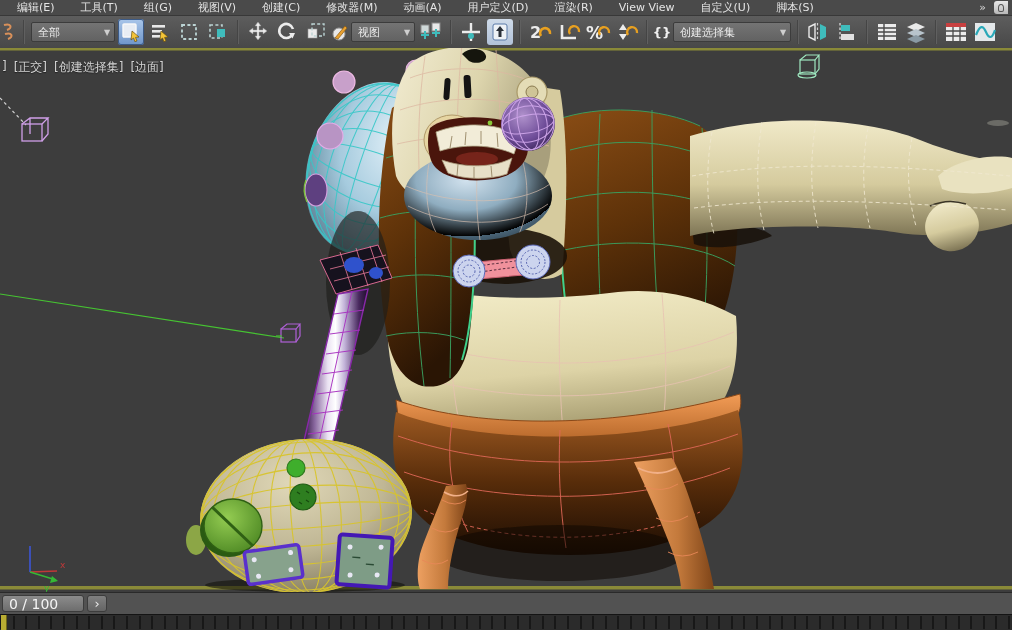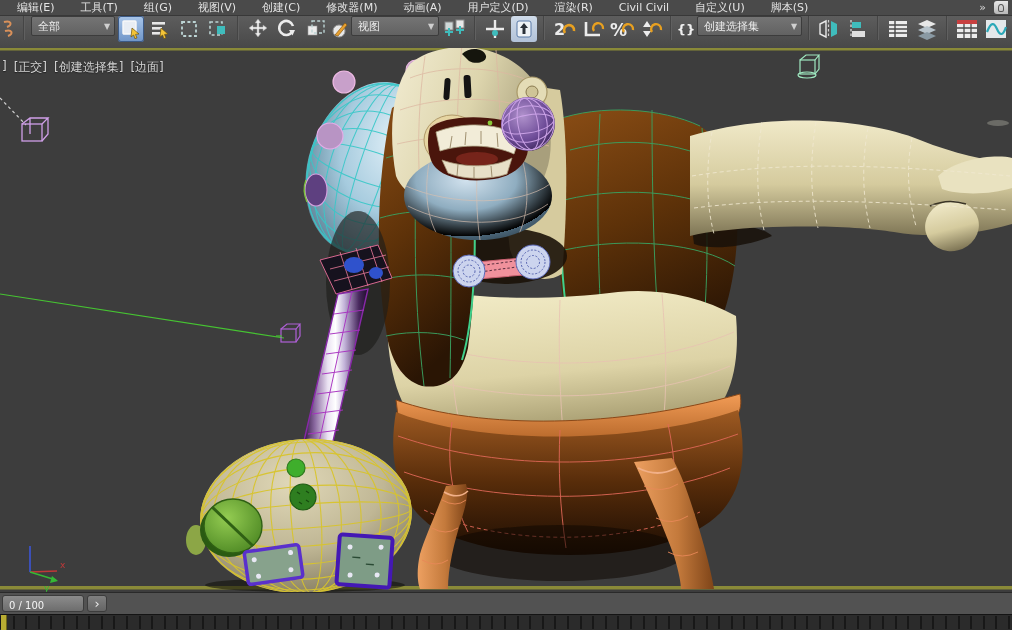--- a/index.html
+++ b/index.html
@@ -12,42 +12,42 @@
     display:flex;align-items:center;font-size:11px;color:#e4e4e4;padding:0 4px;flex:0 0 16px}
   .menu-item{padding:0 13px;white-space:nowrap;cursor:default;line-height:15px}
   .menu-right{margin-left:auto;display:flex;align-items:center;gap:6px}
   .overflow{color:#d8d8d8;font-size:11px;padding:0 2px}
   .corner-ic{width:14px;height:13px;border-radius:3px 0 0 3px;background:linear-gradient(#e8e8e8,#b8b8b8);
     display:flex;align-items:center;justify-content:center}
   .corner-ic i{width:6px;height:8px;border:1px solid #555;border-radius:50% 50% 2px 2px;display:block}
 
   
   .toolbar{height:32px;flex:0 0 32px;background:linear-gradient(#5d5d5d,#484848);
-    display:flex;padding:0 1px;gap:3px;overflow:hidden}
+    display:flex;align-items:center;padding:0 1px;gap:3px;overflow:hidden}
   .tbtn{width:26px;height:26px;flex:0 0 auto;display:flex;align-items:center;justify-content:center;border-radius:3px}
   .tbtn.narrow{width:16px}
   .tbtn.active{background:linear-gradient(#a9c6ea,#6f95c8);box-shadow:inset 0 0 0 1px #3c5a86}
   .tbtn.pressed{background:linear-gradient(#d0dcea,#b2c2d8);box-shadow:inset 0 1px 2px #59old,inset 0 0 0 1px #6a88ac}
   .sep{width:2px;height:24px;flex:0 0 2px;background:linear-gradient(90deg,#373737,#6e6e6e);margin:0 3px}
   .dropdown{height:20px;background:linear-gradient(#747474,#626262);border:1px solid #3c3c3c;
     display:flex;align-items:center;font-size:11px;color:#ececec;padding-left:6px;border-radius:2px;flex:0 0 auto}
   .dd-arrow{width:14px;height:100%;display:flex;align-items:center;justify-content:center;color:#cfcfcf;font-size:8px;margin-left:auto}
   .glyph{font-size:13px;color:#f0f0f0;font-weight:bold;line-height:1}
 
   
   .viewport{position:relative;height:544px;flex:0 0 544px;background:#3d3d3d}
   .viewport svg{display:block}
   .vp-label{position:absolute;top:11px;left:2px;font-size:12px;color:#d4d4d4;display:flex;gap:7px;text-shadow:0 1px 1px #222}
   .vp-label span{cursor:default}
 
   
   .timeslider{height:22px;flex:0 0 22px;background:#525252;border-top:1px solid #2a2a2a;
     display:flex;align-items:center;padding:0 2px}
   .ts-handle{width:82px;height:17px;background:linear-gradient(#8c8c8c,#6d6d6d);border:1px solid #3c3c3c;
-    border-radius:3px;color:#f4f4f4;font-size:10px;display:flex;align-items:flex-end;padding-left:6px}
+    border-radius:3px;color:#f4f4f4;font-size:14px;display:flex;align-items:flex-start;padding-left:6px}
   .ts-next{width:20px;height:17px;margin-left:3px;background:linear-gradient(#808080,#646464);border:1px solid #3c3c3c;
     border-radius:3px;color:#eaeaea;font-size:13px;line-height:1;display:flex;align-items:center;justify-content:center}
   .ts-track{flex:1;height:22px}
 
   
   .trackbar{height:16px;flex:0 0 16px;background:#2b2b2b;border-top:1px solid #141414;position:relative}
   .tb-ticks{position:absolute;inset:1px 0 1px 0;
     background:repeating-linear-gradient(90deg,#181818 0 2px,transparent 2px 12.6px)}
   .tb-marker{position:absolute;left:1px;top:0;width:6px;height:100%;background:#b9ad33;border-right:1px solid #6e6618}
 </style>
@@ -59,21 +59,21 @@
   <div class="menubar">
     <span class="menu-item">编辑(E)</span>
     <span class="menu-item">工具(T)</span>
     <span class="menu-item">组(G)</span>
     <span class="menu-item">视图(V)</span>
     <span class="menu-item">创建(C)</span>
     <span class="menu-item">修改器(M)</span>
     <span class="menu-item">动画(A)</span>
     <span class="menu-item">用户定义(D)</span>
     <span class="menu-item">渲染(R)</span>
-    <span class="menu-item">Civil Civil</span>
+    <span class="menu-item">View View</span>
     <span class="menu-item">自定义(U)</span>
     <span class="menu-item">脚本(S)</span>
     <span class="menu-right">
       <span class="overflow">»</span>
       <span class="corner-ic">
           <i></i>
         </span>
     </span>
   </div>
 
@@ -130,21 +130,21 @@
         <rect x="3" y="8" width="9" height="9" fill="#ececec" stroke="#9a9a9a" stroke-width=".6"></rect>
         <rect x="7" y="3" width="12" height="12" fill="none" stroke="#bcd4d4" stroke-width="1.4" stroke-dasharray="3 2.2"></rect>
       </svg>
     </span>
     <span class="tbtn narrow">
       <svg width="16" height="20">
         <circle cx="7" cy="12" r="6" fill="#e8e8e8" stroke="#9a9a9a"></circle>
         <path d="M3 16 L13 4 L15 6 L6 17 Z" fill="#e8a030" stroke="#8a5a10" stroke-width=".7"></path>
       </svg>
     </span>
-    <span class="dropdown" style="width:88px">
+    <span class="dropdown" style="width:64px">
       <span>视图</span>
       <span class="dd-arrow">▼</span>
     </span>
     <span class="tbtn">
       <svg width="24" height="22">
         <rect x="2" y="4" width="8" height="8" fill="#cfd8d8" stroke="#8a8a8a"></rect>
           <path d="M6 10 L6 18 M2 14 L10 14" stroke="#3fbcbc" stroke-width="2"></path>
         <rect x="13" y="2" width="8" height="8" fill="#e8e8e8" stroke="#8a8a8a"></rect>
           <path d="M17 8 L17 16 M13 12 L21 12" stroke="#3fbcbc" stroke-width="2"></path>
       </svg>
@@ -184,21 +184,21 @@
     <span class="tbtn">
       <svg width="24" height="24">
         <path d="M4 10 L8 4 L12 10 Z M4 14 L12 14 L8 20 Z" fill="#ececec"></path>
         <path d="M13 15 A5 5 0 1 1 22 13" fill="none" stroke="#e8a020" stroke-width="2.4"></path>
       </svg>
     </span>
     <span class="sep"></span>
     <span class="tbtn narrow">
       <span class="glyph">{}</span>
     </span>
-    <span class="dropdown" style="width:105px">
+    <span class="dropdown" style="width:118px">
       <span>创建选择集</span>
       <span class="dd-arrow">▼</span>
     </span>
     <span class="sep"></span>
     <span class="tbtn">
       <svg width="22" height="22">
         <path d="M8 3 L8 19 L2 16 L2 6 Z" fill="none" stroke="#e8e8e8" stroke-width="1.4"></path>
         <path d="M13 3 L13 19 L19 16 L19 6 Z" fill="#3fbcbc"></path>
         <path d="M10.5 2 L10.5 20" stroke="#cfcfcf" stroke-width="1.2" stroke-dasharray="2.5 2"></path>
       </svg>

